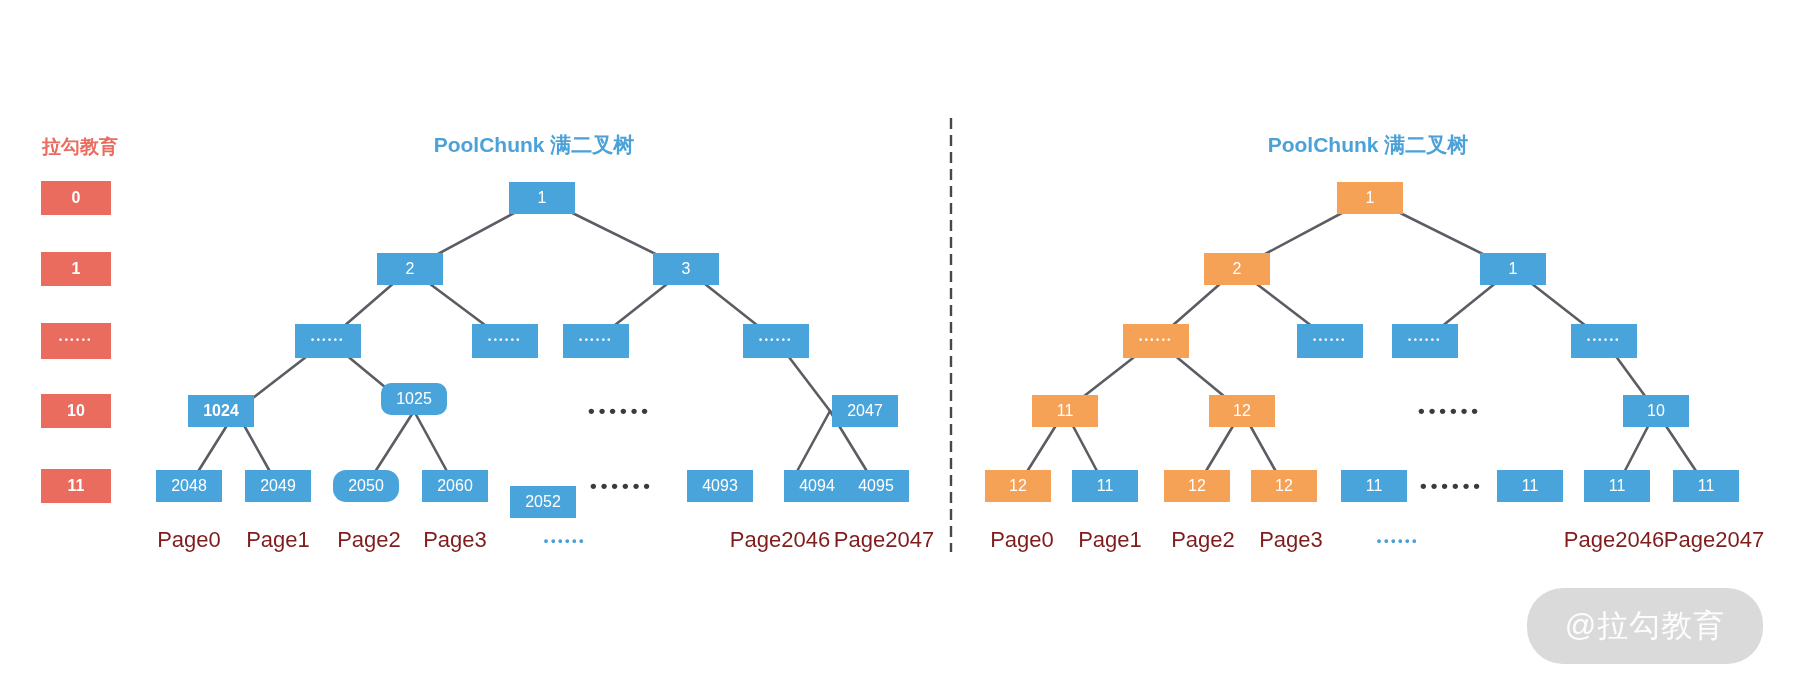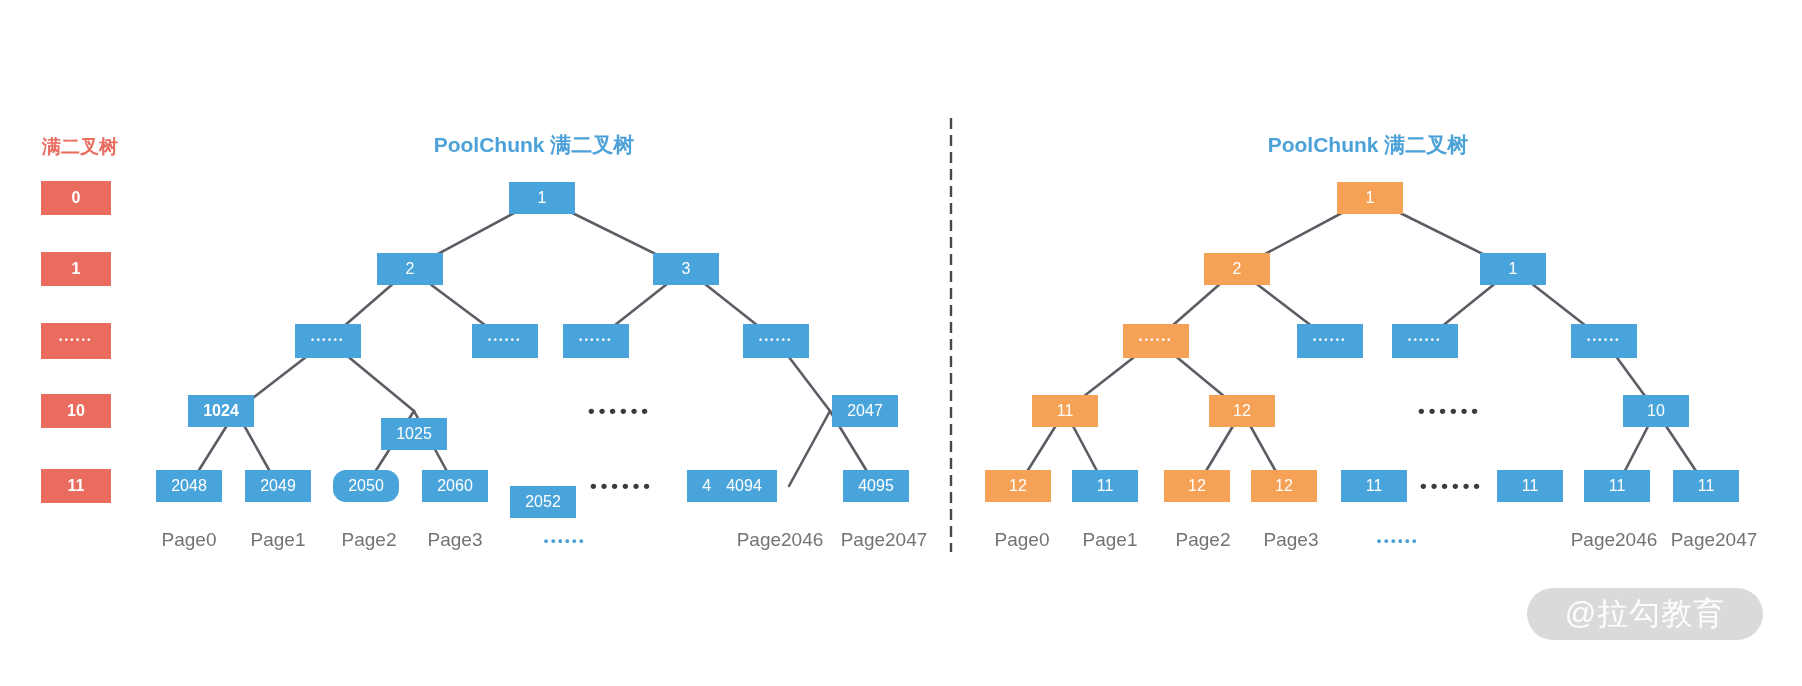--- a/index.html
+++ b/index.html
@@ -71,28 +71,28 @@
     transform:translate(-50%,-50%);
     font-size:13px;
     font-weight:bold;
     letter-spacing:2.5px;
     color:#4AA0D4;
     white-space:nowrap;
   }
   .page-label{
     position:absolute;
     transform:translate(-50%,-50%);
-    font-size:19px;
-    color:#737373;
+    font-size:22px;
+    color:#7f1d1d;
     white-space:nowrap;
   }
   .watermark{
     position:absolute;
     left:1527px;top:588px;
-    width:236px;height:52px;
+    width:236px;height:76px;
     border-radius:36px;
     background:#DADADA;
     display:flex;align-items:center;justify-content:center;
     color:rgba(255,255,255,0.95);
     font-size:31px;
     letter-spacing:1px;
     font-weight:500;
   }
 </style>
 </head>
@@ -127,21 +127,21 @@
       <line x1="1156" y1="340" x2="1242" y2="411" stroke="#5C5C64" stroke-width="2.6" stroke-linecap="round"></line>
       <line x1="1604" y1="340" x2="1656" y2="411" stroke="#5C5C64" stroke-width="2.6" stroke-linecap="round"></line>
       <line x1="1065" y1="411" x2="1018" y2="486" stroke="#5C5C64" stroke-width="2.6" stroke-linecap="round"></line>
       <line x1="1065" y1="411" x2="1105" y2="486" stroke="#5C5C64" stroke-width="2.6" stroke-linecap="round"></line>
       <line x1="1242" y1="411" x2="1197" y2="486" stroke="#5C5C64" stroke-width="2.6" stroke-linecap="round"></line>
       <line x1="1242" y1="411" x2="1284" y2="486" stroke="#5C5C64" stroke-width="2.6" stroke-linecap="round"></line>
       <line x1="1656" y1="411" x2="1617" y2="486" stroke="#5C5C64" stroke-width="2.6" stroke-linecap="round"></line>
       <line x1="1656" y1="411" x2="1706" y2="486" stroke="#5C5C64" stroke-width="2.6" stroke-linecap="round"></line>
     </svg>
 
-  <div class="legend-title">满二叉树</div>
+  <div class="legend-title">拉勾教育</div>
 
   <div class="tree-title title-left">PoolChunk 满二叉树</div>
 
   <div class="tree-title title-right">PoolChunk 满二叉树</div>
 
   <div class="watermark">
     <span>@拉勾教育</span>
   </div>
 
 <div class="node red" style="left: 41px; top: 181px;">0</div>
@@ -150,31 +150,31 @@
     <div class="node red" style="left: 41px; top: 394px;">10</div>
     <div class="node red" style="left: 41px; top: 469px;">11</div>
     <div class="node blue" style="left: 509px; top: 182px;">1</div>
     <div class="node blue" style="left: 377px; top: 253px;">2</div>
     <div class="node blue" style="left: 653px; top: 253px;">3</div>
     <div class="node blue dotbox" style="left: 295px; top: 324px;">••••••</div>
     <div class="node blue dotbox" style="left: 472px; top: 324px;">••••••</div>
     <div class="node blue dotbox" style="left: 563px; top: 324px;">••••••</div>
     <div class="node blue dotbox" style="left: 743px; top: 324px;">••••••</div>
     <div class="node blue" style="left: 188px; top: 395px; font-weight: bold;">1024</div>
-    <div class="node blue" style="left: 381px; top: 418px;">1025</div>
+    <div class="node blue" style="left: 381px; top: 383px; border-radius: 10px;">1025</div>
     <span class="dots-dark" style="left: 620px; top: 411px;">••••••</span>
     <div class="node blue" style="left: 797px; top: 395px; margin-left: 35px;">2047</div>
     <div class="node blue" style="left: 156px; top: 470px;">2048</div>
     <div class="node blue" style="left: 245px; top: 470px;">2049</div>
     <div class="node blue" style="left: 333px; top: 470px; border-radius: 13px;">2050</div>
     <div class="node blue" style="left: 422px; top: 470px;">2060</div>
     <div class="node blue" style="left: 510px; top: 486px;">2052</div>
     <span class="dots-dark" style="left: 622px; top: 486px;">••••••</span>
     <div class="node blue" style="left: 667px; top: 470px; margin-left: 20px;">4093</div>
-    <div class="node blue" style="left: 711px; top: 470px;">4094</div>
+    <div class="node blue" style="left: 784px; top: 470px;">4094</div>
     <div class="node blue" style="left: 843px; top: 470px;">4095</div>
     <span class="page-label" style="left: 189px; top: 540px;">Page0</span>
     <span class="page-label" style="left: 278px; top: 540px;">Page1</span>
     <span class="page-label" style="left: 369px; top: 540px;">Page2</span>
     <span class="page-label" style="left: 455px; top: 540px;">Page3</span>
     <span class="dots-blue" style="left: 565px; top: 540px;">••••••</span>
     <span class="page-label" style="left: 780px; top: 540px;">Page2046</span>
     <span class="page-label" style="left: 884px; top: 540px;">Page2047</span>
     <div class="node orange" style="left: 1337px; top: 182px;">1</div>
     <div class="node orange" style="left: 1204px; top: 253px;">2</div>

